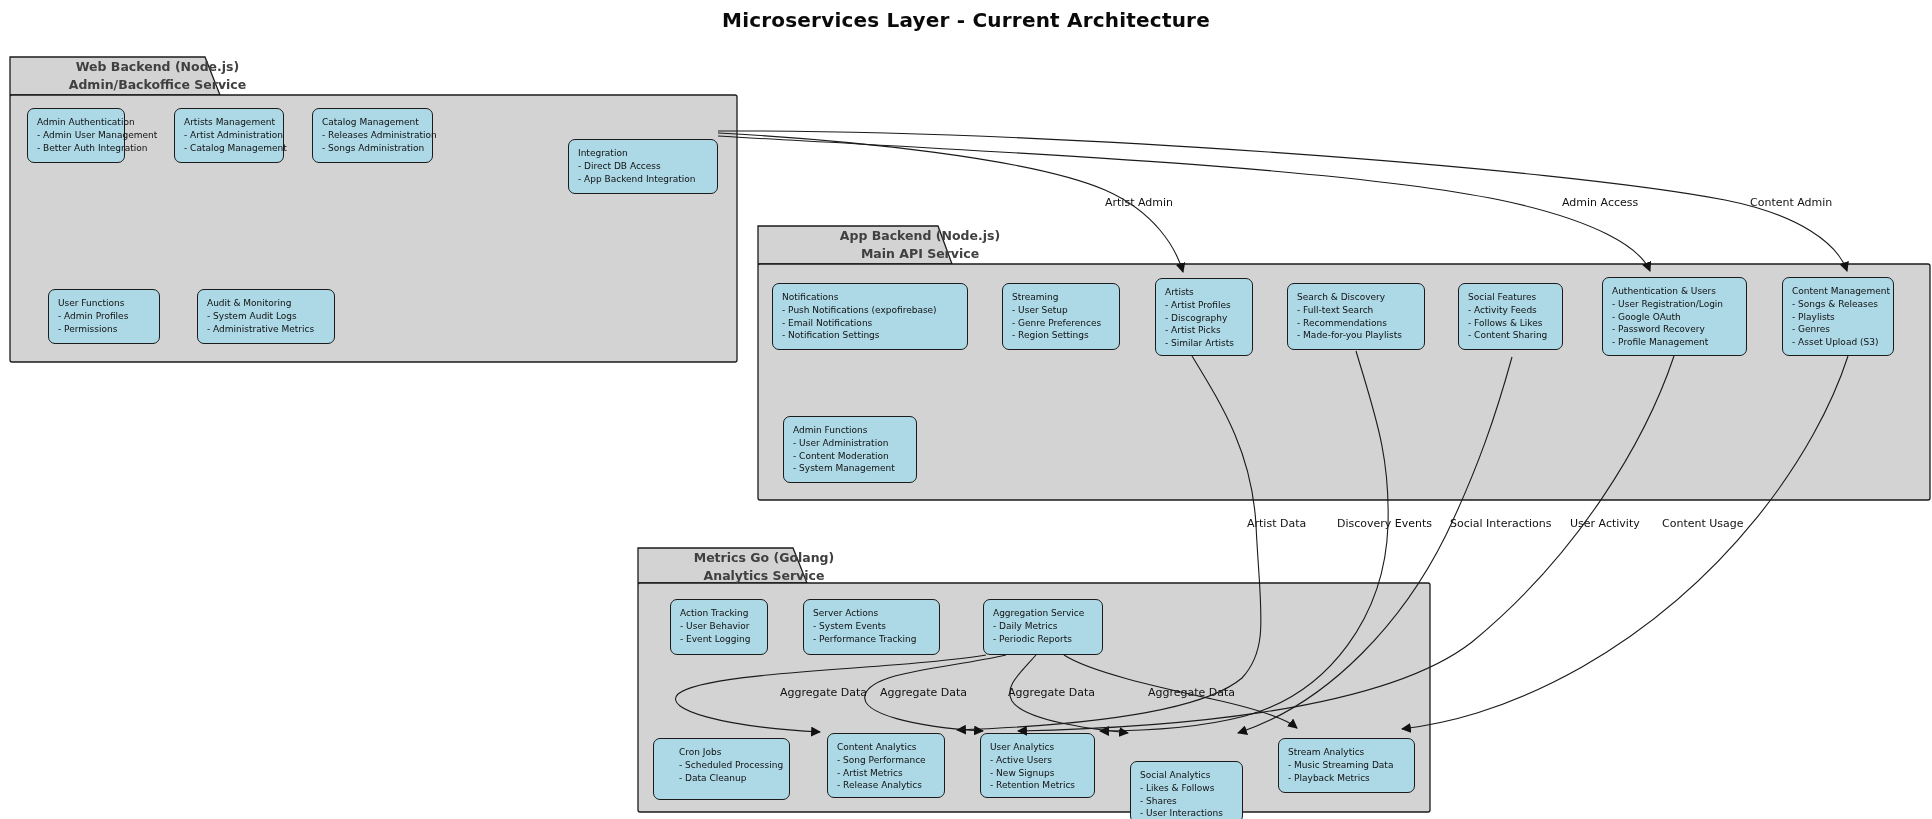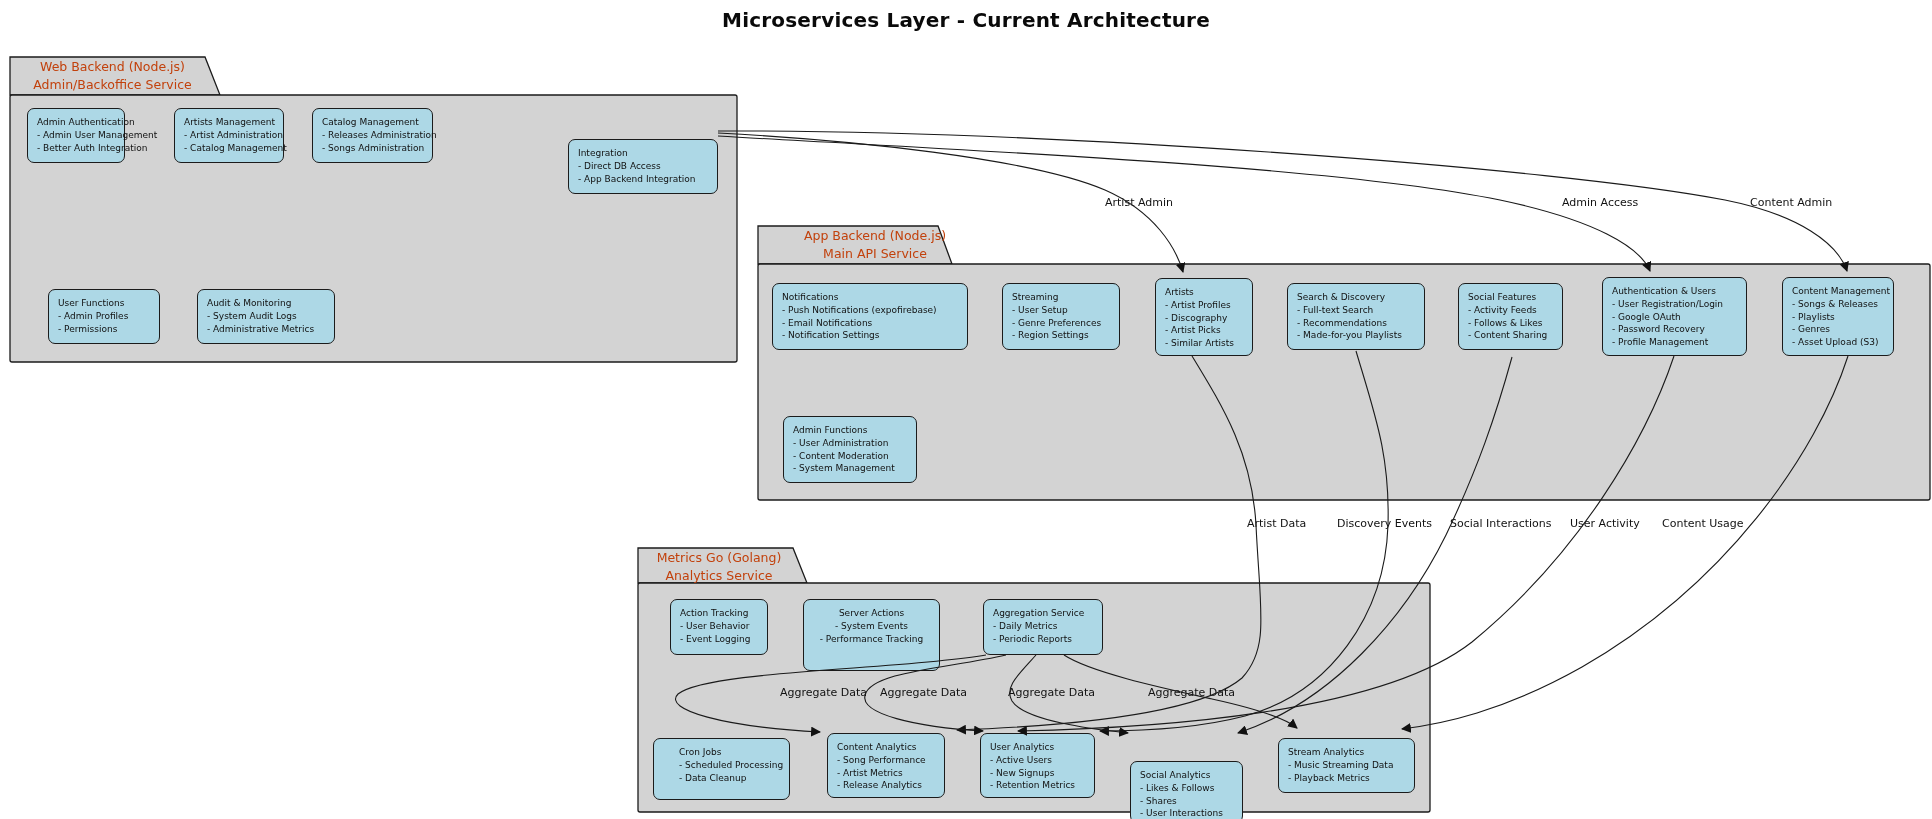--- a/index.html
+++ b/index.html
@@ -7,22 +7,22 @@
     position:relative;width:1932px;height:819px;overflow:hidden;
     font-family:"DejaVu Sans","Liberation Sans",sans-serif;background:#ffffff;
   }
   .title{
     position:absolute;left:0;top:8px;width:100%;text-align:center;
     font-size:20px;font-weight:bold;color:#0a0a0a;letter-spacing:.2px;
   }
   svg.layer{position:absolute;left:0;top:0;}
   #edges{pointer-events:none;}
   .tab-label{
-    position:absolute;text-align:center;font-weight:normal;font-size:12.5px;
-    line-height:18px;color:#c2410c;white-space:pre-line;
+    position:absolute;text-align:center;font-weight:bold;font-size:12.5px;
+    line-height:18px;color:#404040;white-space:pre-line;margin-left:45px;
   }
   .comp{
     position:absolute;background:#ADD8E6;border:1.4px solid #1b1b1b;border-radius:7px;
     padding:7px 9px;box-sizing:border-box;color:#111;
   }
   .comp .line{font-size:9px;line-height:12.8px;white-space:nowrap;}
   .edge-label{
     position:absolute;font-size:11px;color:#111;white-space:nowrap;line-height:13px;
   }
 </style>
@@ -130,21 +130,21 @@
     <div class="line">- User Administration</div>
     <div class="line">- Content Moderation</div>
     <div class="line">- System Management</div>
   </div>
 
   <div class="comp" style="left:670px;top:599px;width:98px;height:56px;">
     <div class="line">Action Tracking</div>
     <div class="line">- User Behavior</div>
     <div class="line">- Event Logging</div>
   </div>
-  <div class="comp" style="left:803px;top:599px;width:137px;height:72px;text-align:center;">
+  <div class="comp" style="left:803px;top:599px;width:137px;height:56px;">
     <div class="line">Server Actions</div>
     <div class="line">- System Events</div>
     <div class="line">- Performance Tracking</div>
   </div>
   <div class="comp" style="left:983px;top:599px;width:120px;height:56px;">
     <div class="line">Aggregation Service</div>
     <div class="line">- Daily Metrics</div>
     <div class="line">- Periodic Reports</div>
   </div>
   <div class="comp" style="left:653px;top:738px;width:137px;height:62px;padding-left:25px;">

